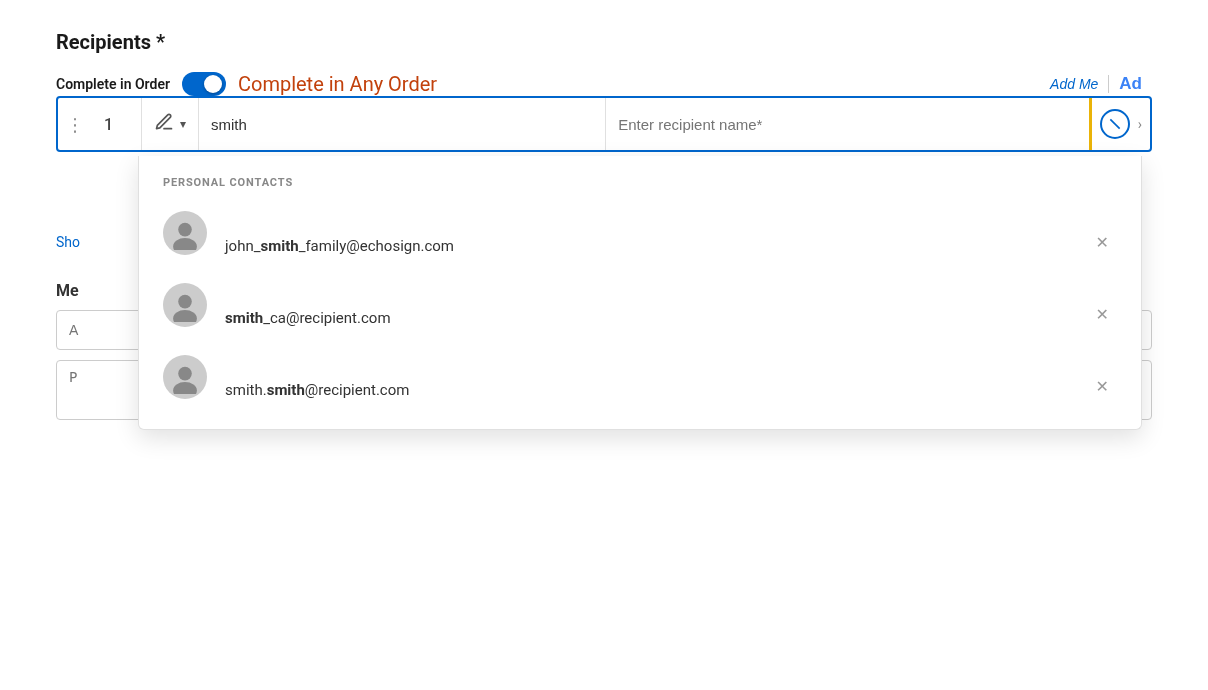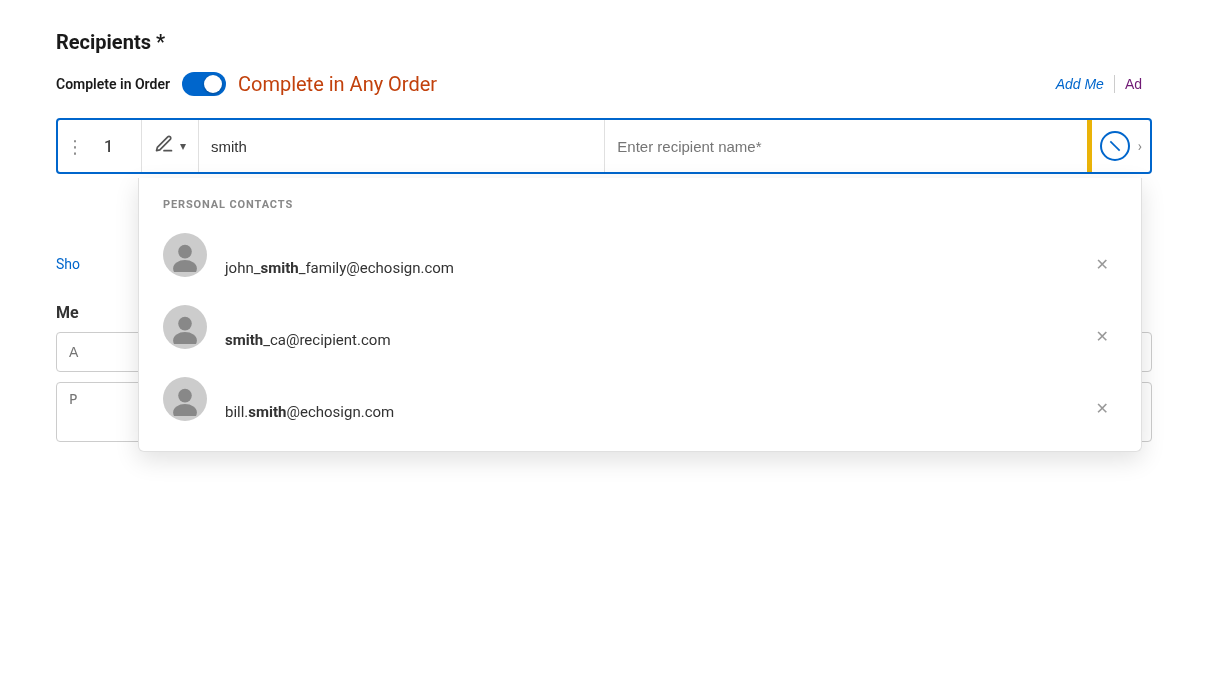--- a/index.html
+++ b/index.html
@@ -23,21 +23,20 @@
       font-weight: 700;
       color: #1a1a1a;
       margin-bottom: 18px;
     }
 
     
     .toggle-row {
       display: flex;
       align-items: center;
       gap: 12px;
-      margin-bottom: 22px;
     }
 
     .toggle-label {
       font-size: 14px;
       font-weight: 600;
       color: #1a1a1a;
     }
 
     .toggle-switch {
       position: relative;
@@ -88,23 +87,23 @@
       font-style: italic;
     }
 
     .divider-v {
       width: 1px;
       height: 18px;
       background: #ccc;
     }
 
     .add-btn-truncated {
-      color: #701a75;
-      font-size: 14px;
-      font-weight: 400;
+      color: #3b82f6;
+      font-size: 17px;
+      font-weight: 700;
       cursor: pointer;
       background: none;
       border: none;
       padding: 0 10px;
     }
 
     
     .recipient-row-outer {
       display: flex;
       align-items: stretch;
@@ -166,21 +165,21 @@
       font-size: 15px;
       color: #333;
       width: 100%;
       height: 52px;
       background: transparent;
     }
 
     .name-input-cell {
       flex: 1.2;
       padding: 0 12px;
-      border-right: 5px solid #eab308;
+      border-right: 3px solid #eab308;
     }
 
     .name-input-cell input {
       border: none;
       outline: none;
       font-size: 15px;
       color: #aaa;
       width: 100%;
       height: 52px;
       background: transparent;
@@ -415,21 +414,21 @@
       </div>
 
       <div class="contact-item">
         <div class="avatar">
           <svg viewBox="0 0 40 40" fill="none">
             <circle cx="20" cy="16" r="8" fill="#888"></circle>
             <ellipse cx="20" cy="36" rx="14" ry="10" fill="#888"></ellipse>
           </svg>
         </div>
         <span class="contact-email">
-          <span>bill.</span><span class="bold">smith</span><span>@echosign.com</span>
+          <span>smith.</span><span class="bold">smith</span><span>@recipient.com</span>
         </span>
         <span class="contact-remove">✕</span>
       </div>
     </div>
   </div>
 
   <div class="below-row">
     <span class="show-link">Sho</span>
 
     <div class="message-section">

